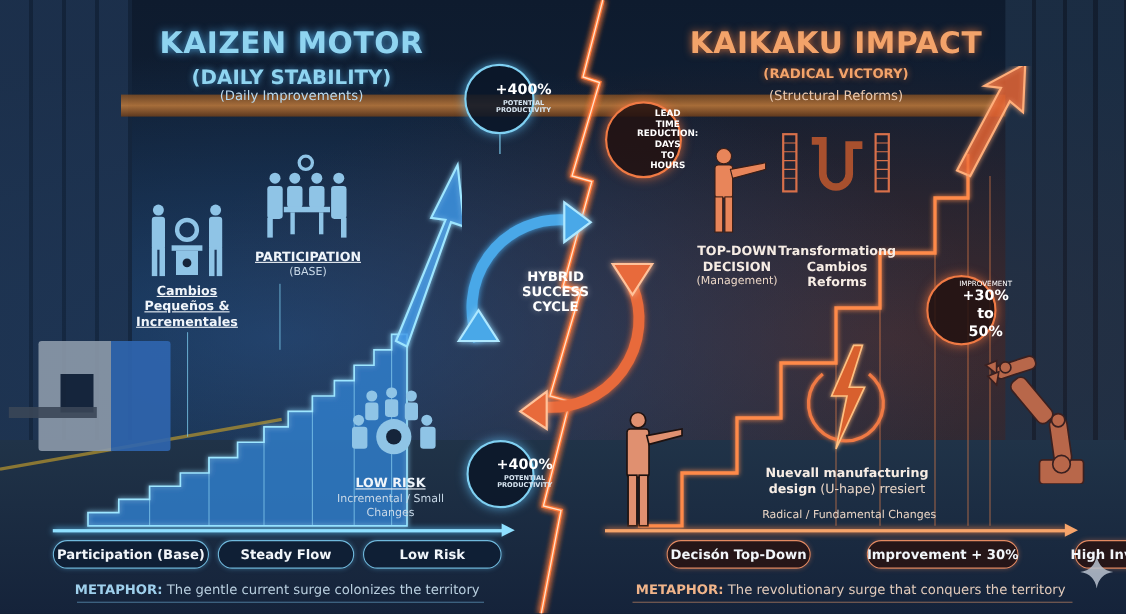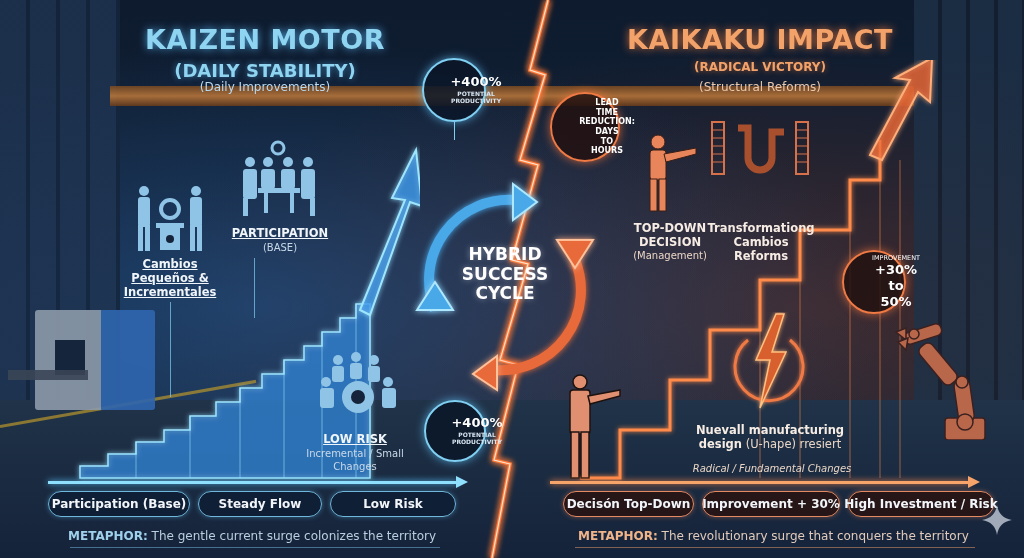--- a/index.html
+++ b/index.html
@@ -58,36 +58,36 @@
   .lbl-strong { font-weight:bold; color:#f0f5fa; font-size:11.5px;text-decoration:underline; }
   .lbl-soft { color:#c9d9e8; font-size:10px; }
   .lbl-orange-strong { font-weight:bold; color:#f6ece4; font-size:11.5px; }
   .lbl-orange-soft { color:#ead6c6; font-size:10px; }
 
   
   .icon { position:absolute; }
 
   
   .cycle { position:absolute; left:405px; top:170px; width:200px; height:230px; }
-  .cycle-text { position:absolute; left:430px; top:245px; width:150px; text-align:center; font-weight:bold; color:#fff; font-size:17px; line-height:1.15; text-shadow:0 0 6px rgba(255,255,255,.4); }
+  .cycle-text { position:absolute; left:430px; top:245px; width:150px; text-align:center; font-weight:bold; color:#fff; font-size:12px; line-height:1.15; text-shadow:0 0 6px rgba(255,255,255,.4); }
 
   
   .axis { position:absolute; height:3px; }
   .axis.blue { left:48px; top:481px; width:410px; background:#8fe0ff; box-shadow:0 0 6px #5fc8ff; }
   .axis.orange { left:550px; top:481px; width:420px; background:#f6a46a; box-shadow:0 0 6px #ff8a4a; }
   .axis-head { position:absolute; width:0; height:0; border-top:6px solid transparent; border-bottom:6px solid transparent; }
   .axis-head.blue { left:456px; top:476px; border-left:12px solid #8fe0ff; }
   .axis-head.orange { left:968px; top:476px; border-left:12px solid #f6a46a; }
 
   .pill-row { position:absolute; top:491px; display:flex; gap:8px; }
   .pill-row.blue { left:48px; }
   .pill-row.orange { left:563px; }
   .pill { height:26px; border-radius:13px; display:flex; align-items:center; justify-content:center; font-size:12px; font-weight:bold; color:#f2f6fa; white-space:nowrap; }
   .pill.blue { border:1.5px solid #6fb8dc; background:rgba(14,30,52,.9); box-shadow:0 0 5px rgba(100,190,240,.4); }
-  .pill.orange { border:1.5px solid #e48a62; background:rgba(40,20,20,.9); box-shadow:0 0 5px rgba(240,130,80,.4); }
+  .pill.orange { border:1.5px solid #e48a62; background:rgba(40,20,20,.9); box-shadow:0 0 5px rgba(240,130,80,.4);margin-left:43px; }
 
   .metaphor { position:absolute; top:529px; font-size:12px; white-space:nowrap; }
   .metaphor.blue { left:68px; color:#b9cfdf; }
   .metaphor.orange { left:578px; color:#e2cbbb; }
   .metaphor .key.blue { color:#9fd0ec; font-weight:bold; }
   .metaphor .key.orange { color:#f0b48a; font-weight:bold; }
   .metaphor-rule { position:absolute; top:547px; height:1px; }
   .metaphor-rule.blue { left:70px; width:370px; background:rgba(120,190,230,.5); }
   .metaphor-rule.orange { left:575px; width:400px; background:rgba(240,160,110,.5); }
 
@@ -377,21 +377,21 @@
       </defs>
     <g filter="url(#gp)">
       <path d="M24 28 A34 34 0 1 0 66 28" fill="none" stroke="#f07a44" stroke-width="3"></path>
       <path d="M52 2 L32 48 L46 48 L36 96 L62 40 L48 40 L60 2 Z" fill="#d8602e" stroke="#ffc080" stroke-width="1.5"></path>
     </g>
   </svg>
   <div class="lbl lbl-orange-strong" style="left:685px;top:424px;width:170px;">
     <div>Nuevall manufacturing</div>
     <div><span>design</span><span style="font-weight:normal;color:#ead6c6;"> (U-hape) rresiert</span></div>
   </div>
-  <div class="lbl lbl-orange-soft" style="left:672px;top:463px;width:200px;font-style:italic;">Radical / Fundamental Changes</div>
+  <div class="lbl lbl-orange-soft" style="left:672px;top:463px;width:200px;">Radical / Fundamental Changes</div>
 
   <div class="axis blue"></div>
   <div class="axis-head blue"></div>
   <div class="axis orange"></div>
   <div class="axis-head orange"></div>
 
   <div class="pill-row blue">
     <div class="pill blue" style="width:142px;">Participation (Base)</div>
     <div class="pill blue" style="width:124px;">Steady Flow</div>
     <div class="pill blue" style="width:126px;">Low Risk</div>

